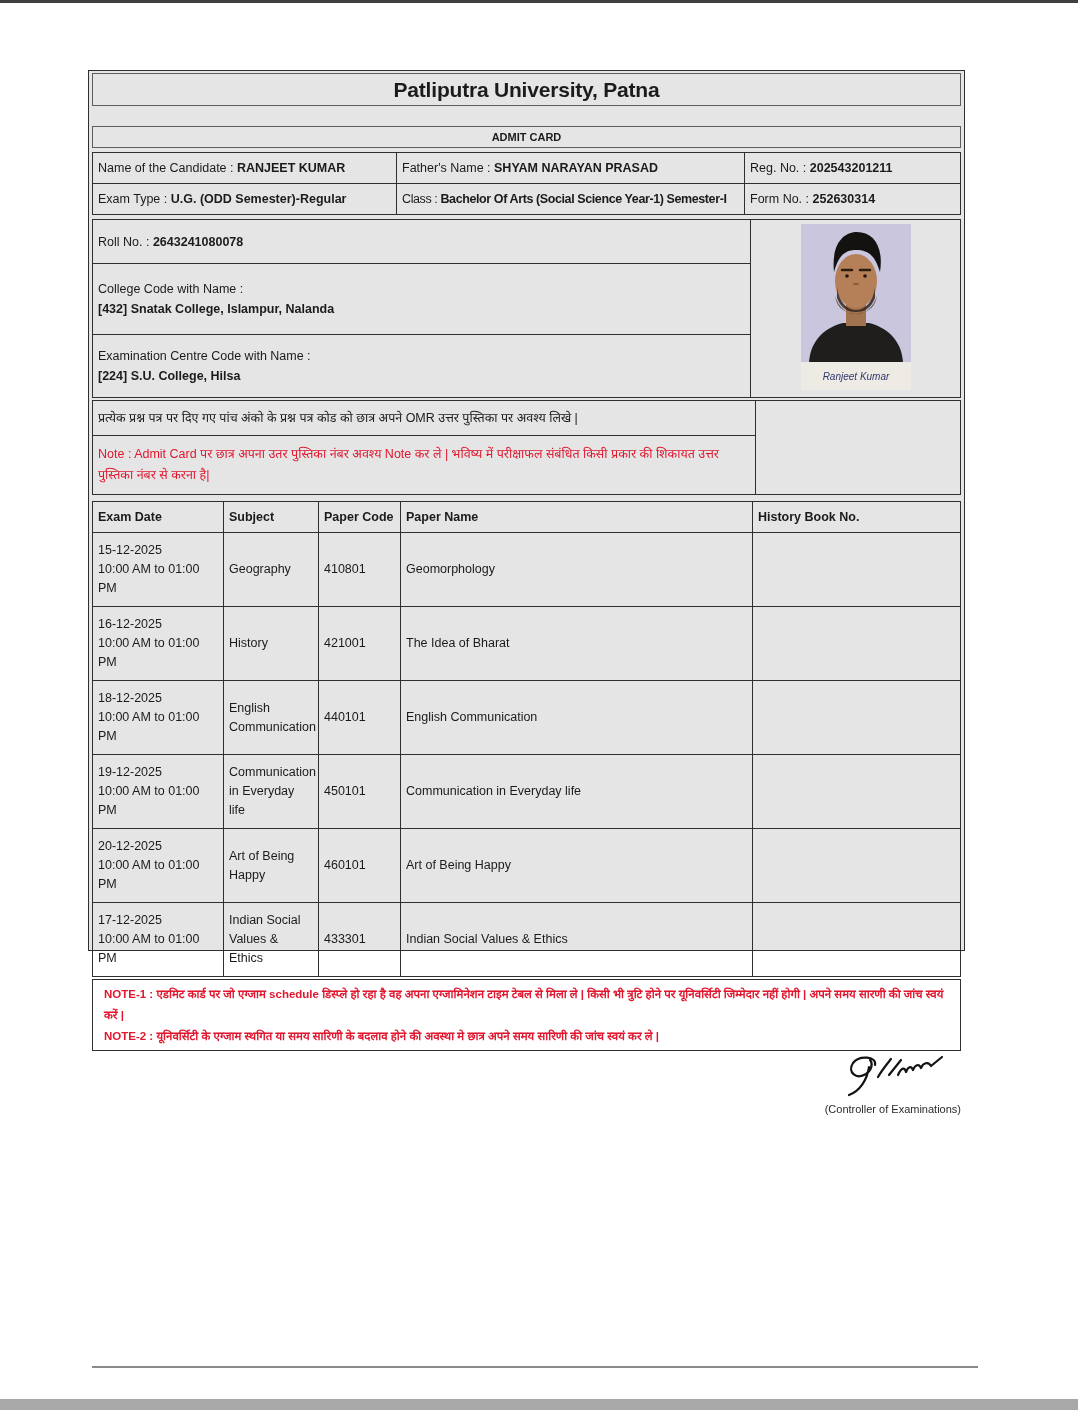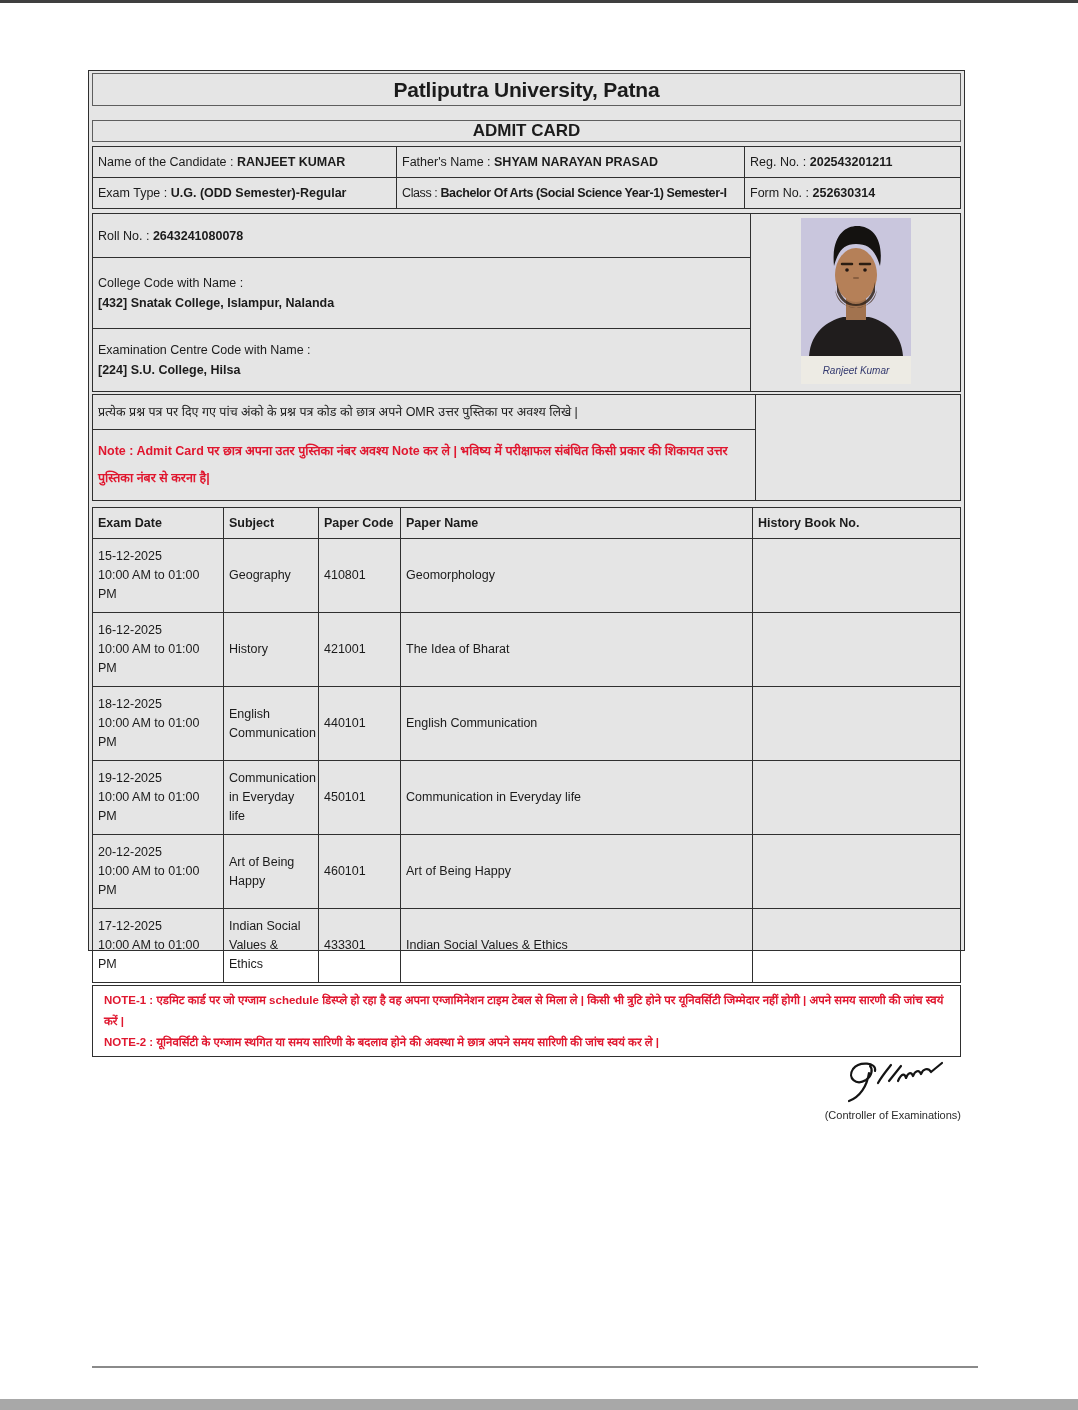--- a/index.html
+++ b/index.html
@@ -18,23 +18,23 @@
     position:absolute; left:88px; top:70px; width:877px; height:881px;
     border:1px solid var(--border,#2f2f2f); background:#e5e5e5; padding:2px 3px;
   }
 
   .title-box {
     border:1px solid #5e5e5e; height:33px;
     display:flex; align-items:center; justify-content:center;
     font-weight:bold; font-size:21px; letter-spacing:-0.2px;
   }
   .admit-box {
-    border:1px solid #5e5e5e; margin-top:14px; height:22px;
+    border:1px solid #5e5e5e; margin-top:20px; height:22px;
     display:flex; align-items:center; justify-content:center;
-    font-weight:bold; font-size:17px;
+    font-weight:bold; font-size:11px;
   }
 
   table { border-collapse:collapse; table-layout:fixed; width:100%; }
   td, th {
     border:1px solid var(--border,#2f2f2f);
     padding:8px 5px; font-size:12.5px; overflow:hidden;
     vertical-align:middle;
   }
   .lbl { font-weight:normal; }
   .val { font-weight:bold; }
@@ -42,21 +42,21 @@
 
   .info-table { margin-top:4px; }
   .info-table td { height:25px; white-space:nowrap; }
 
   .rp-table { margin-top:4px; }
   .rp-table .two-line { line-height:20px; }
   .photo-cell { text-align:center; vertical-align:middle; padding:4px 0; }
 
   .omr-table { margin-top:2px; }
   .omr-table .omr-row td { height:23px; line-height:18px; }
-  .omr-table .red-note td { height:46px; line-height:27px; color:var(--red,#e0172f); font-weight:bold; }
+  .omr-table .red-note td { height:46px; line-height:21px; color:var(--red,#e0172f); font-weight:normal; }
 
   .exam-table { margin-top:6px;border-radius:27px; }
   .exam-table th { text-align:left; font-weight:bold; height:22px; }
   .exam-table td { height:62px; line-height:19px; }
 
   .note-box {
     border:1px solid var(--border,#2f2f2f); margin-top:2px;
     padding:4px 5px 3px 11px;
     color:var(--red,#e0172f); font-weight:bold;
     font-size:11.5px; line-height:21px;

